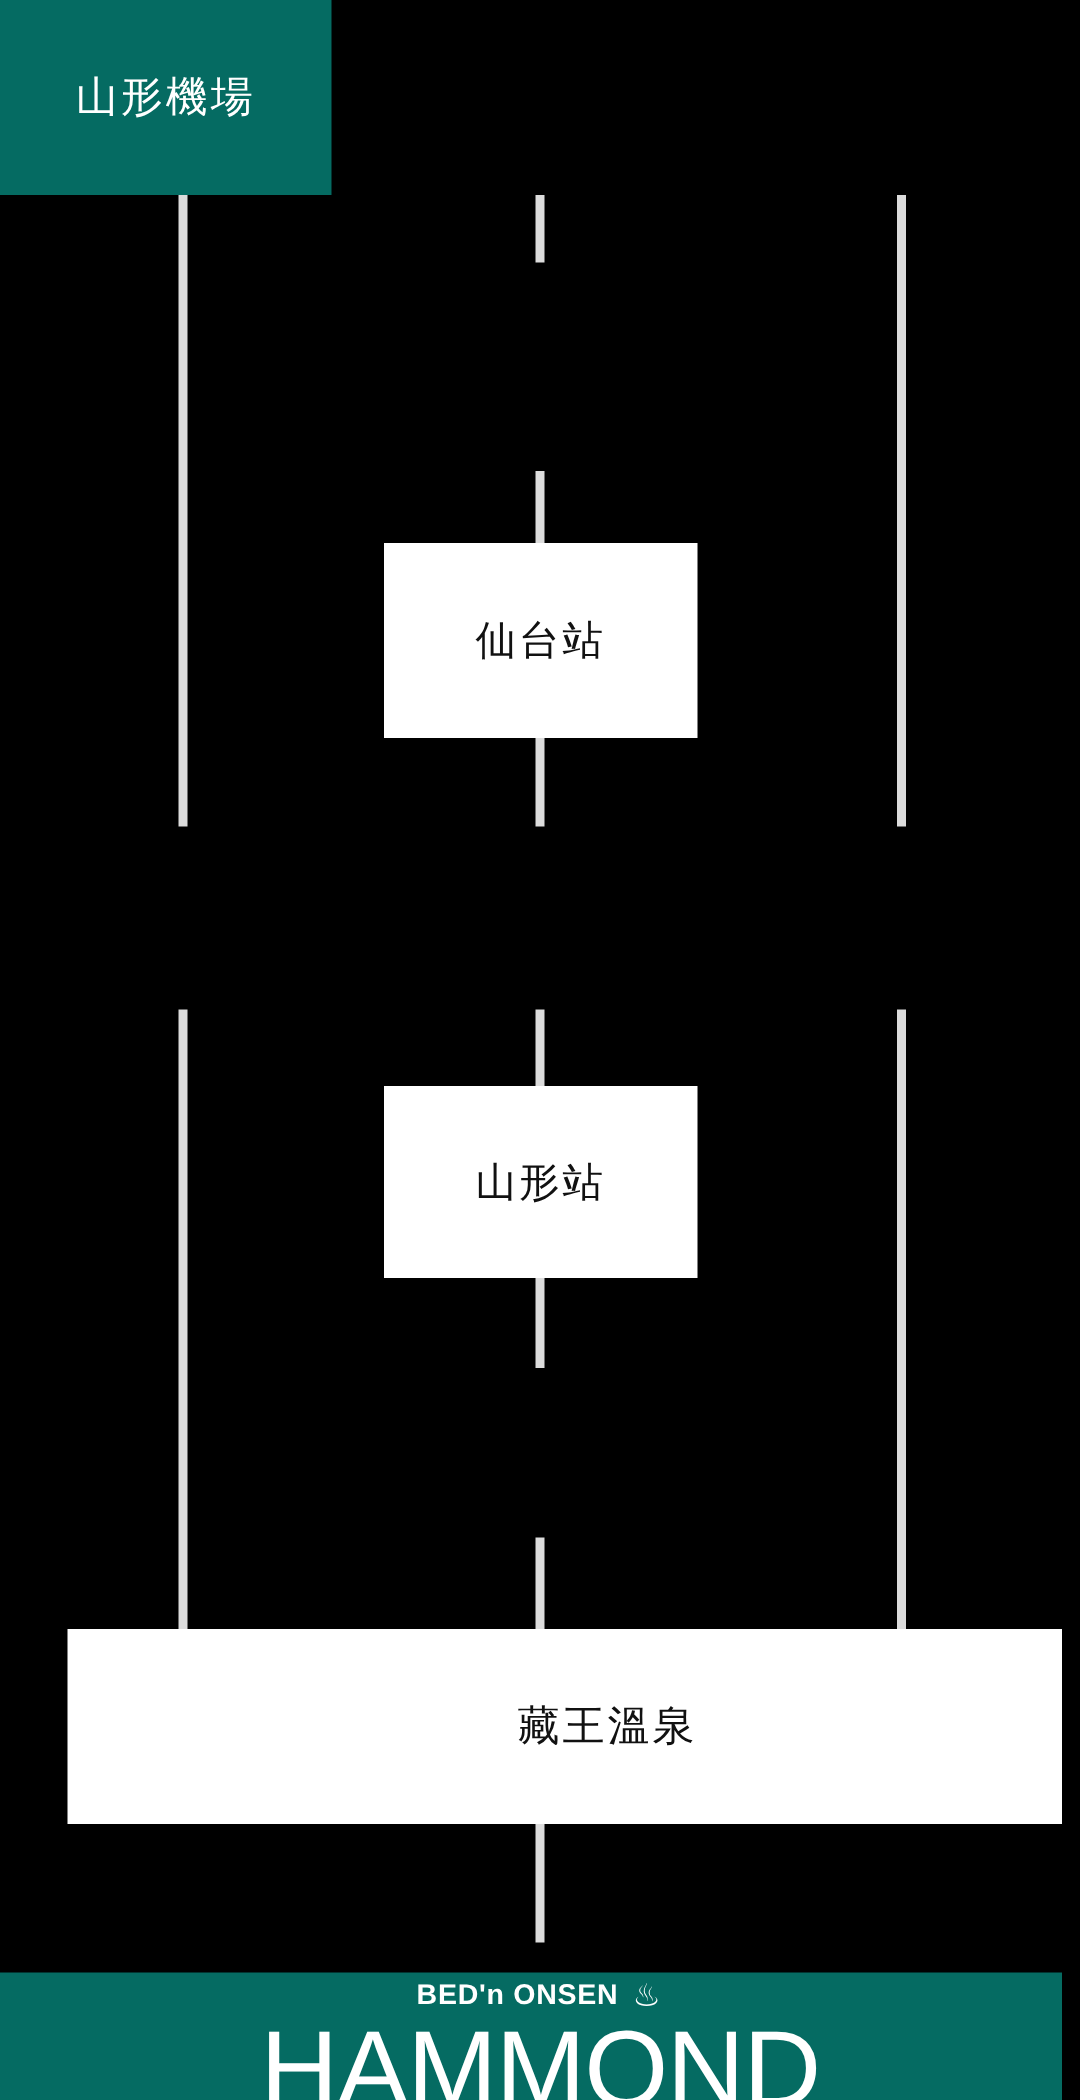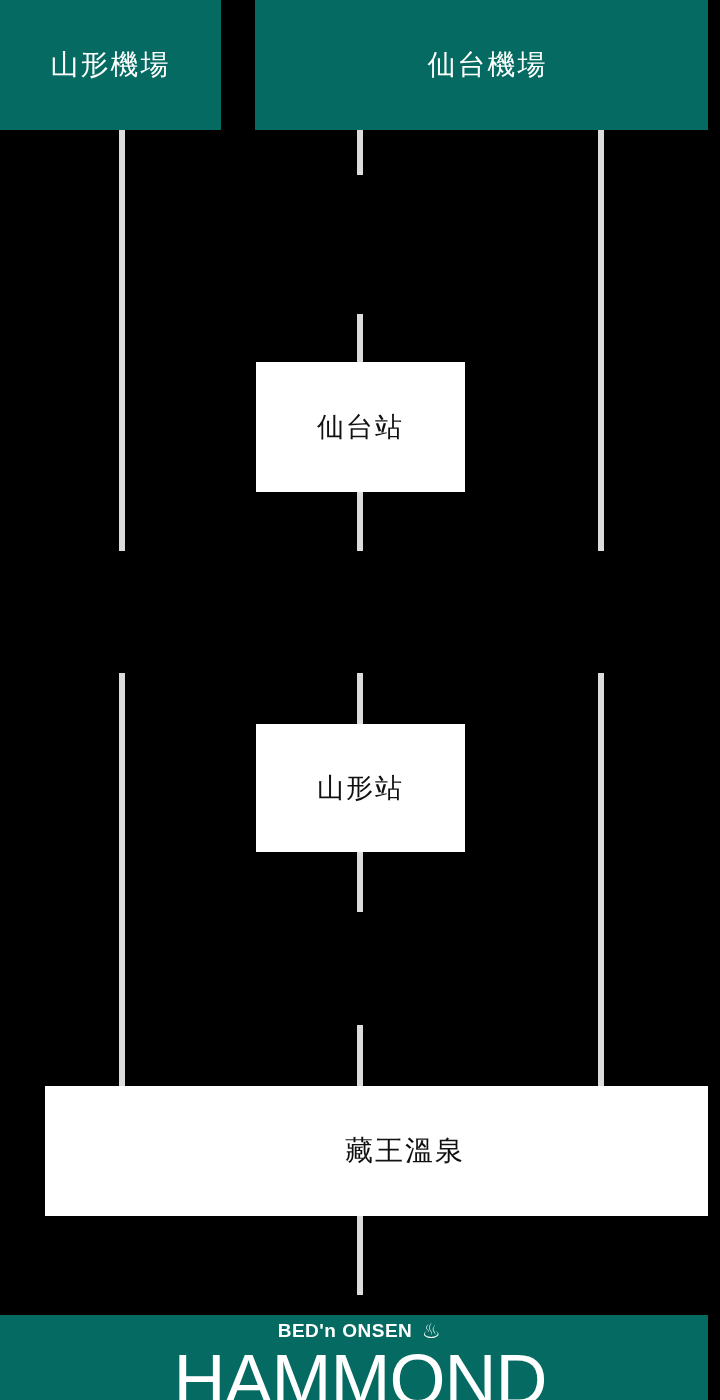--- a/index.html
+++ b/index.html
@@ -122,23 +122,20 @@
 </style>
 </head>
 <body>
 
 <div id="page">
 
   <div class="header-band" id="hdr-yamagata">
     <span class="header-label">山形機場</span>
   </div>
 
-  <div class="header-band" id="hdr-sendai">
-    <span class="header-label">仙台機場</span>
-  </div>
 
   <div class="route-seg" style="left:119px; top:130px;  height:421px;"></div>
   <div class="route-seg" style="left:119px; top:673px;  height:413px;"></div>
 
   <div class="route-seg" style="left:357px; top:130px;  height:45px;"></div>
   <div class="route-seg" style="left:357px; top:314px;  height:48px;"></div>
   <div class="route-seg" style="left:357px; top:492px;  height:59px;"></div>
   <div class="route-seg" style="left:357px; top:673px;  height:51px;"></div>
   <div class="route-seg" style="left:357px; top:852px;  height:60px;"></div>
   <div class="route-seg" style="left:357px; top:1025px; height:61px;"></div>

